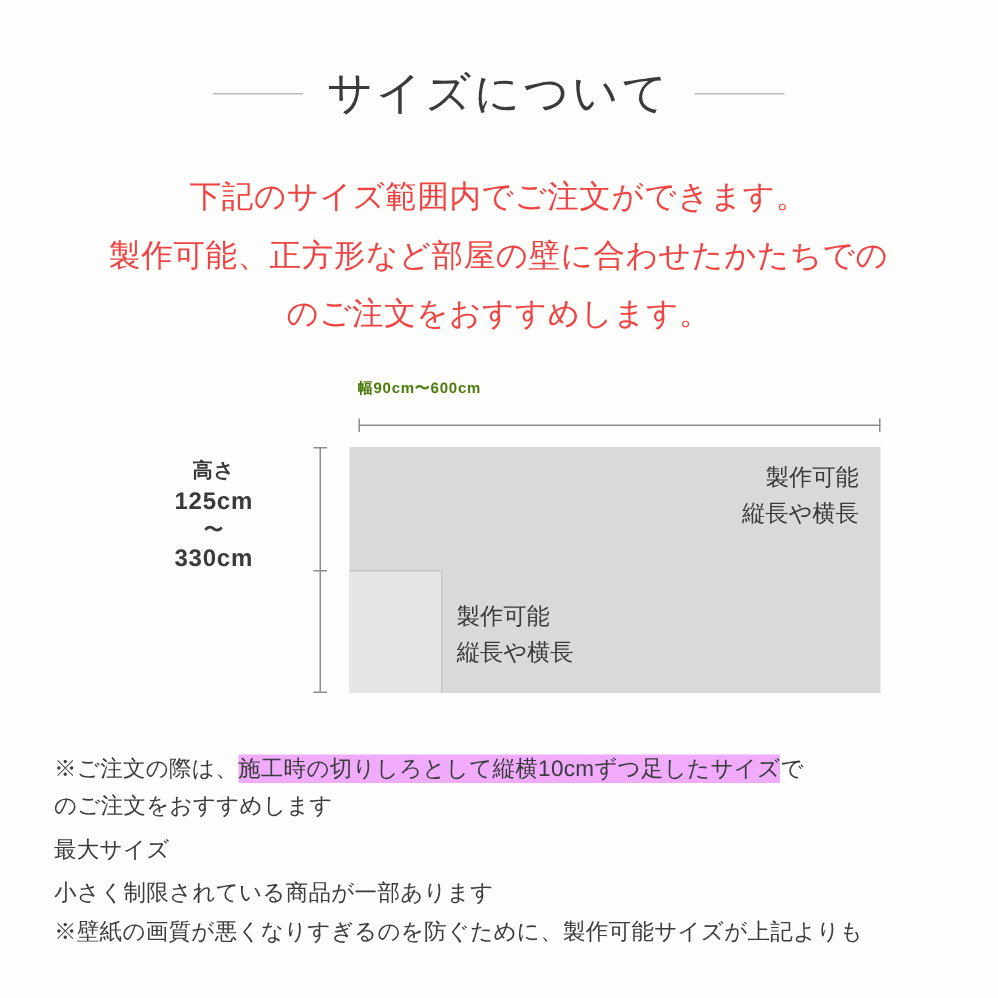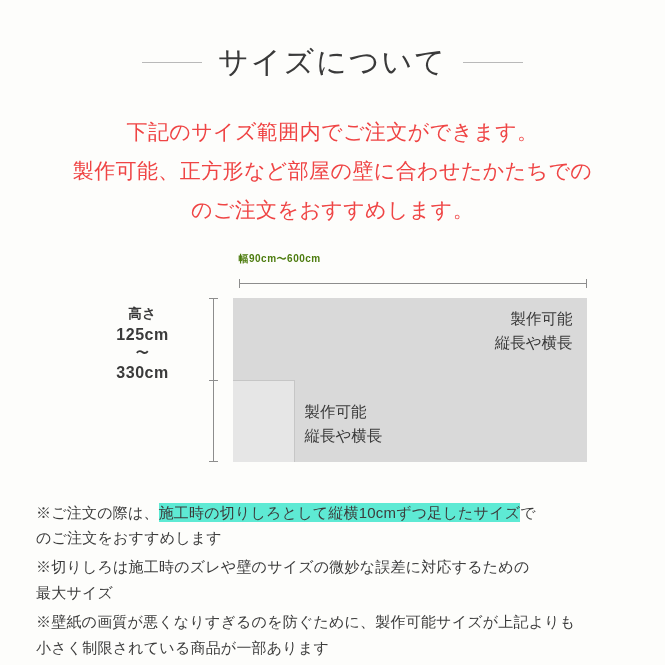--- a/index.html
+++ b/index.html
@@ -183,21 +183,21 @@
     margin: 18px 0 0 36px;
     width: 600px;
     font-size: 15px;
     line-height: 1.72;
     color: #3c3c3c;
     letter-spacing: 0.2px;
   }
   .note { margin-bottom: 3px; }
   .note p { margin: 0; }
   .hl {
-    background: #5eead4;
+    background: #f0abfc;
     padding: 1px 0;
   }
 </style>
 </head>
 <body>
 
 <div class="page">
 
   <div class="title-row">
     <span class="title-rule"></span>
@@ -250,23 +250,22 @@
   </div>
 
   <div class="notes">
 
     <div class="note">
       <p><span>※ご注文の際は、</span><span class="hl">施工時の切りしろとして縦横10cmずつ足したサイズ</span><span>で</span></p>
       <p>のご注文をおすすめします</p>
     </div>
 
     <div class="note">
-      <p>※切りしろは施工時のズレや壁のサイズの微妙な誤差に対応するための</p>
       <p>最大サイズ</p>
     </div>
 
     <div class="note">
+      <p>小さく制限されている商品が一部あります</p>
       <p>※壁紙の画質が悪くなりすぎるのを防ぐために、製作可能サイズが上記よりも</p>
-      <p>小さく制限されている商品が一部あります</p>
     </div>
   </div>
 
 </div>
 
 </body></html>

